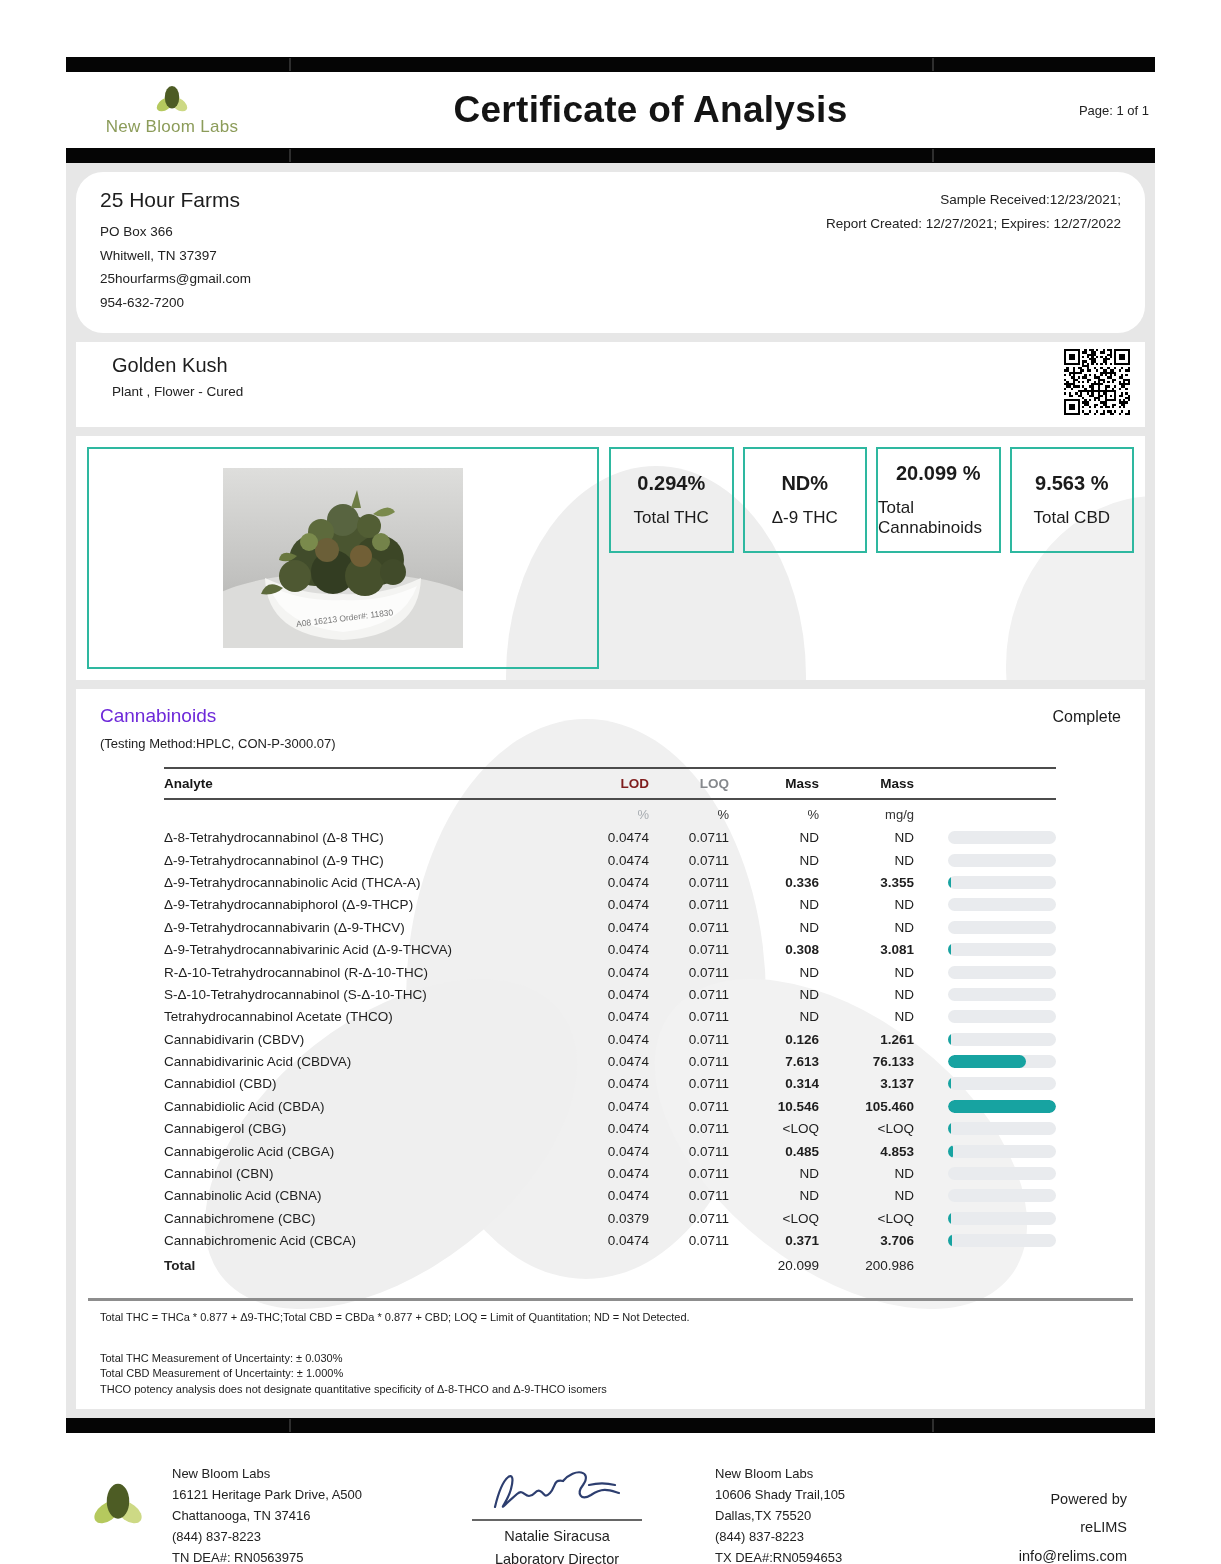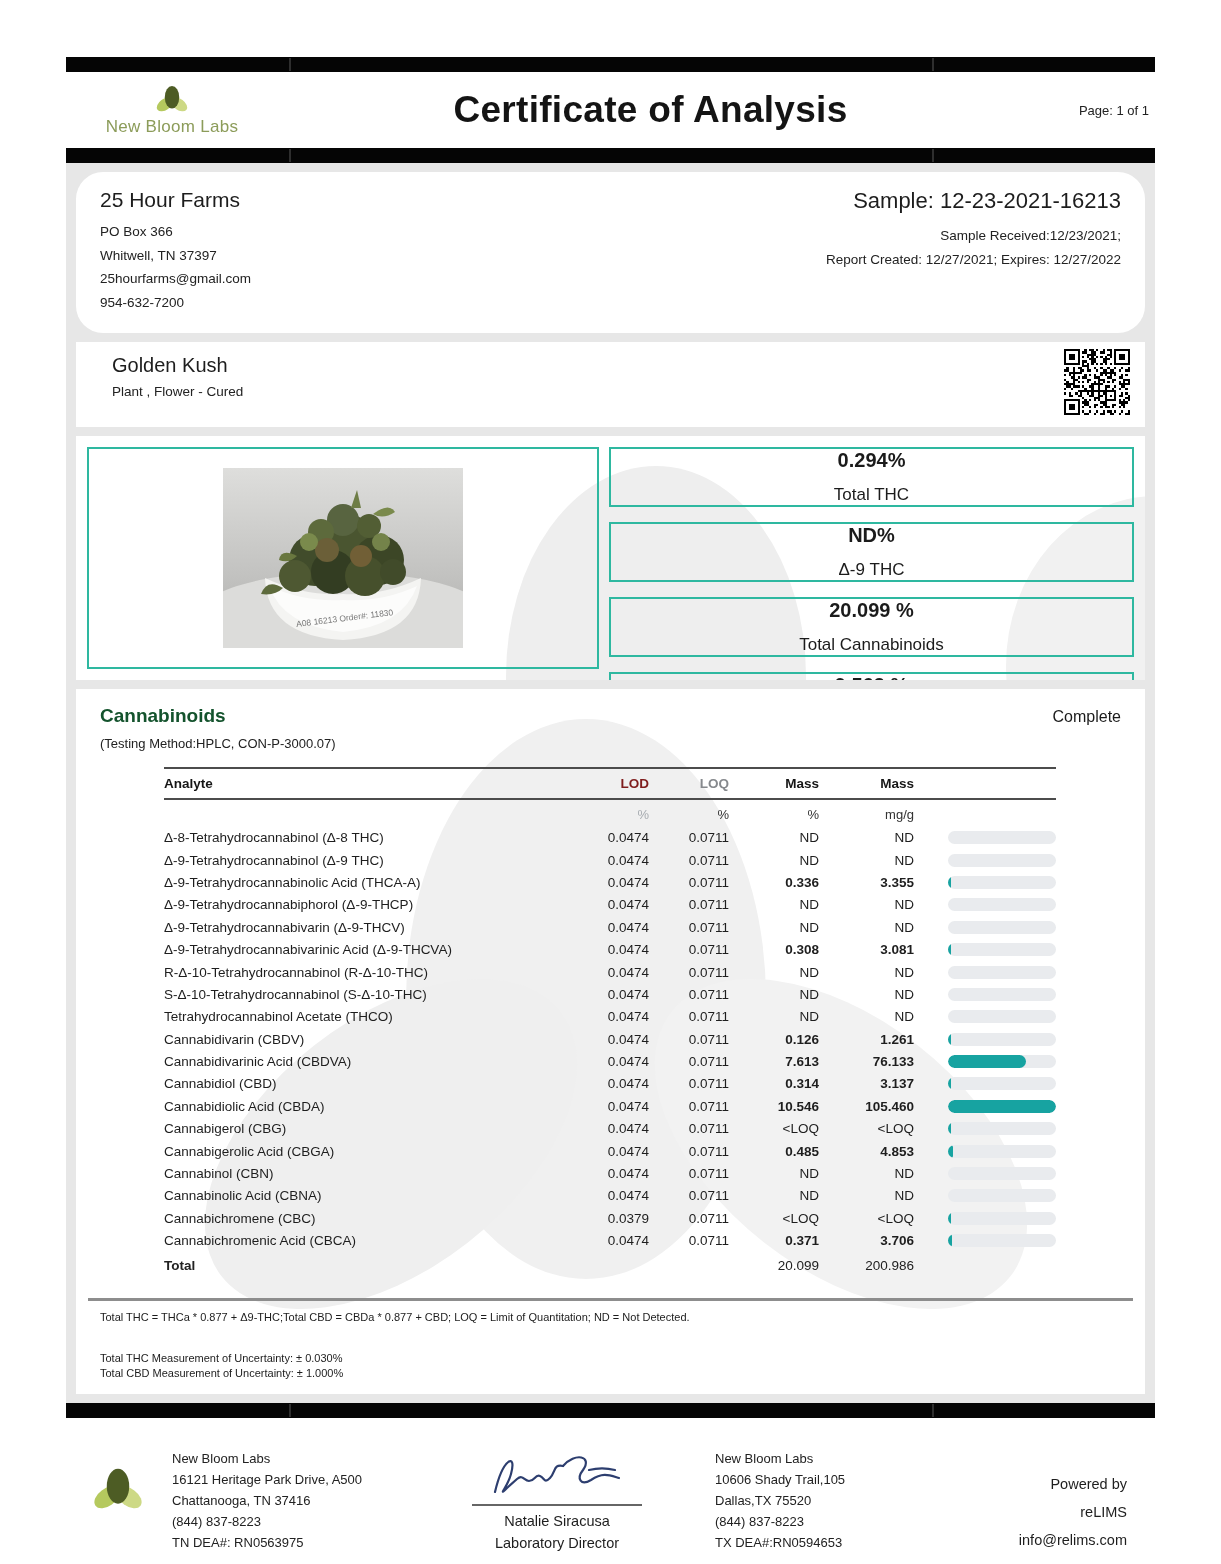--- a/index.html
+++ b/index.html
@@ -34,29 +34,29 @@
   .sample-line{font-size:13.5px;line-height:1.8;color:#222;}
 
   .card-product{padding:12px 36px 28px;}
   .product-name{font-size:20px;color:#1d1d1d;margin-bottom:7px;}
   .product-type{font-size:13.5px;color:#222;}
   .qr{position:absolute;right:15px;top:7px;width:66px;height:66px;}
 
   .card-visual{height:222px;padding:11px;display:flex;gap:10px;overflow:hidden;}
   .wm{position:absolute;border-radius:50%;z-index:0;}
   .photo-box{flex:0 0 508px;border:2px solid #2eb8a0;display:flex;align-items:center;justify-content:center;position:relative;z-index:1;}
-  .stats{flex:1;display:grid;grid-template-columns:1fr;grid-template-rows:1fr 1fr;gap:15px;position:relative;z-index:1;}
+  .stats{flex:1;display:grid;grid-template-columns:1fr 1fr 1fr 1fr;grid-template-rows:1fr 1fr;gap:9px;position:relative;z-index:1;}
   .stat{border:2px solid #2eb8a0;display:flex;flex-direction:column;align-items:center;justify-content:center;gap:13px;}
   .stat-value{font-size:20px;font-weight:700;color:#1b1b1b;}
   .stat-label{font-size:17px;color:#1b1b1b;}
 
   .card-cann{padding:16px 24px 12px;overflow:hidden;}
   .cann-inner{position:relative;z-index:1;}
   .cann-head{display:flex;justify-content:space-between;align-items:baseline;}
-  .cann-title{font-size:19px;font-weight:700;color:#14532d;}
+  .cann-title{font-size:19px;font-weight:400;color:#6d28d9;}
   .cann-status{font-size:16px;color:#1b1b1b;}
   .method-line{font-size:13px;margin-top:9px;color:#222;}
   .analyst-line{font-size:13px;margin-top:7px;color:#222;}
 
   .ctable{margin:16px 0 0 64px;width:892px;}
   .trow,.thead,.units,.totrow{display:grid;grid-template-columns:420px 65px 80px 90px 95px 1fr;align-items:center;}
   .thead{border-top:2px solid #4c4c4c;border-bottom:2px solid #4c4c4c;padding:7px 0;font-size:13.5px;font-weight:700;color:#161616;}
   .units{padding:7px 0 5px;font-size:13px;color:#333;}
   .num{text-align:right;}
   .hdr-lod{color:#7f1d1d;} .hdr-loq{color:#86898d;} .unit-lod{color:#a7acb1;}
@@ -113,21 +113,20 @@
 
     <div class="card card-head">
       <div>
         <div class="client-name">25 Hour Farms</div>
         <div class="client-line">PO Box 366</div>
         <div class="client-line">Whitwell, TN 37397</div>
         <div class="client-line">25hourfarms@gmail.com</div>
         <div class="client-line">954-632-7200</div>
       </div>
       <div class="sample-block">
-        <div class="sample-id">Sample: 12-23-2021-16213</div>
         <div class="sample-line">Sample Received:12/23/2021;</div>
         <div class="sample-line">Report Created: 12/27/2021; Expires: 12/27/2022</div>
       </div>
     </div>
 
     <div class="card card-product">
       <div class="product-name">Golden Kush</div>
       <div class="product-type">Plant , Flower - Cured</div>
       <svg class="qr" viewBox="0 0 29 29" shape-rendering="crispEdges">
         <rect x="0" y="0" width="29" height="29" fill="#fff"></rect>
@@ -764,20 +763,21 @@
             <div class="num">20.099</div>
             <div class="num">200.986</div>
             <div></div>
           </div>
         </div>
 
         <hr class="card-rule">
         <div class="fn-main">Total THC = THCa * 0.877 + Δ9-THC;Total CBD = CBDa * 0.877 + CBD; LOQ = Limit of Quantitation; ND = Not Detected.</div>
         <div class="fn">Total THC Measurement of Uncertainty: ± 0.030%</div>
         <div class="fn">Total CBD Measurement of Uncertainty: ± 1.000%</div>
+        <div class="fn">THCO potency analysis does not designate quantitative specificity of Δ-8-THCO and Δ-9-THCO isomers</div>
       </div>
     </div>
   </div>
 
   <div class="blackbar">
       <div class="seg seg-a"></div>
       <div class="seg seg-b"></div>
     </div>
 
   <div class="footer">

